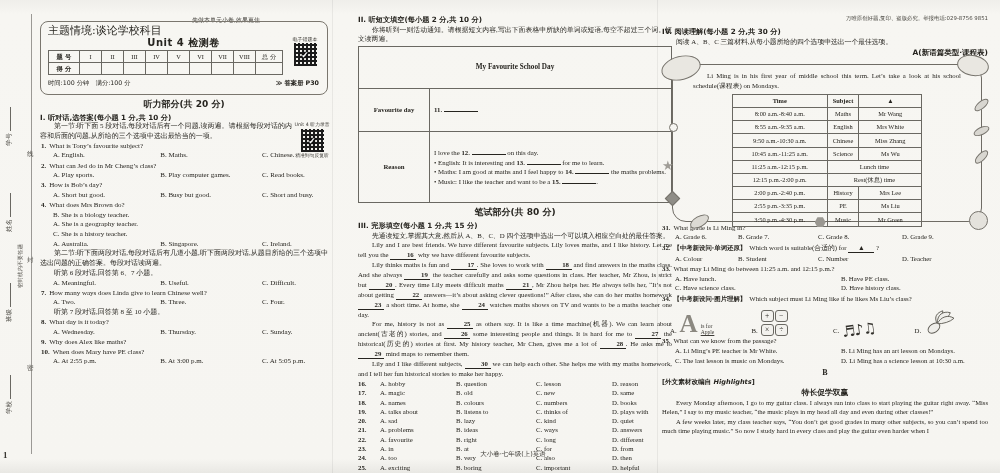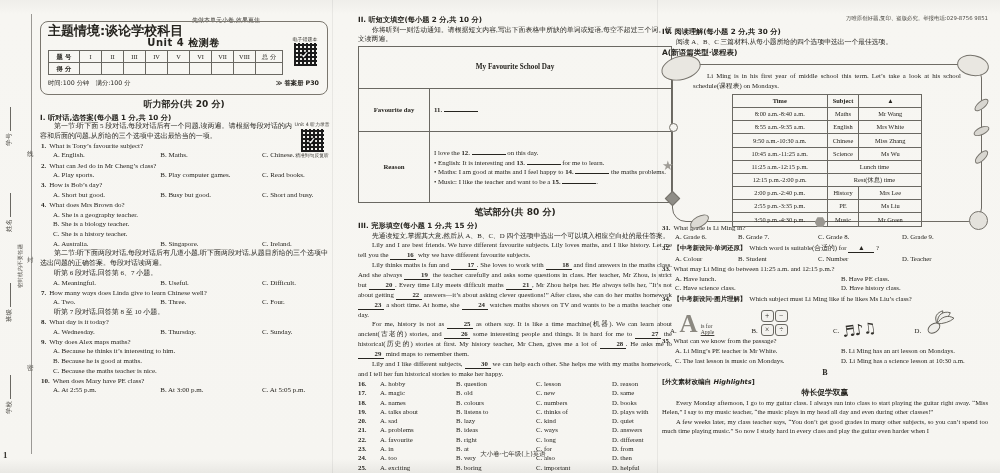--- a/index.html
+++ b/index.html
@@ -16,21 +16,21 @@
   .sline{display:inline-block;width:24px;border-bottom:.8px solid #6a6862;height:6px;margin-left:2px;}
   .pageno{position:absolute;left:3px;top:450px;font-size:9px;font-weight:bold;color:#3a3833;}
   
   .col{position:absolute;top:12px;font-size:7px;line-height:9.6px;}
   .col.left{left:40px;width:288px;}
   .col.mid{left:358px;width:314px;font-size:6.8px;}
   .col.right{left:662px;width:326px;font-size:6.8px;line-height:9.8px;}
   .top-note{position:absolute;left:192px;top:16px;font-size:6px;color:#46443f;}
   
   .hbox{position:relative;border:1.1px solid #7a766e;border-radius:8px;padding:4px 8px 3px 7px;margin-top:9px;height:74px;box-sizing:border-box;}
-  .theme{font-size:13px;font-weight:bold;}
+  .theme{font-size:11px;font-weight:normal;}
   .unit-title{text-align:center;font-size:10px;font-weight:bold;margin-top:2px;letter-spacing:.5px;}
   .score{border-collapse:collapse;margin-top:3px;}
   .score td{border:.8px solid #6a6862;height:11px;text-align:center;font-size:6.3px;padding:0;min-width:21px;}
   .score td.lab{width:30px;font-weight:bold;}
   .score td.tot{width:26px;}
   .hb-bottom{display:flex;justify-content:space-between;margin-top:3px;font-size:6.3px;}
   .ansref{font-weight:bold;}
   .hb-qr{position:absolute;right:4px;top:14px;width:36px;text-align:center;font-size:5px;line-height:6px;color:#3c3a35;}
   .qr{width:23px;height:23px;margin:1px auto 1px auto;position:relative;
       background:repeating-linear-gradient(90deg,#1c1c1c 0 2px,rgba(0,0,0,0) 2px 4px),
@@ -57,21 +57,21 @@
   .dtab .ttl{text-align:center;font-weight:bold;font-size:7.2px;}
   .dtab .lab{width:62px;text-align:center;font-weight:bold;}
   .uline{display:inline-block;width:34px;border-bottom:.8px solid #26241f;height:6px;}
   .blank{display:inline-block;min-width:22px;border-bottom:.8px solid #26241f;text-align:center;font-weight:bold;padding:0 2px;line-height:8px;}
   
   .orow{display:grid;grid-template-columns:22px 76px 80px 76px 1fr;align-items:baseline;line-height:9.3px;}
   .orow b{font-size:6.8px;}
   .footer-mid{position:absolute;left:356px;width:314px;top:450px;text-align:center;font-size:6.5px;color:#3c3a35;}
   
   .copyright{text-align:right;font-size:5.4px;color:#4a4842;margin-top:2px;}
-  .a-title{text-align:left;font-weight:bold;font-size:7.5px;margin-top:2px;}
+  .a-title{text-align:right;font-weight:bold;font-size:7.5px;margin-top:2px;}
   .frame{position:relative;border:1.2px solid #6f6c65;border-radius:14px;margin:6px 6px 0 10px;padding:6px 20px 4px 20px;height:158px;box-sizing:border-box;}
   .deco{position:absolute;border:1px solid #76736c;background:#e9e7e1;}
   .d-tl{width:38px;height:22px;border-radius:50%;left:-12px;top:-9px;transform:rotate(-14deg);}
   .d-tr{width:30px;height:19px;border-radius:50%;right:-8px;top:-10px;transform:rotate(10deg);}
   .d-ring{width:7px;height:7px;border-radius:50%;background:#f6f5f1;left:-4px;top:58px;}
   .d-star{position:absolute;left:-11px;top:96px;font-size:13px;color:#a09d97;border:none;background:none;}
   .d-dia{width:9px;height:9px;left:-6px;top:128px;transform:rotate(45deg);background:#8f8d87;}
   .d-leaf{width:19px;height:9px;border-radius:50%;left:16px;bottom:-6px;transform:rotate(-30deg);background:#dcdad4;}
   .d-hex{width:11px;height:10px;left:46%;bottom:-6px;background:#9a9791;border:none;
          clip-path:polygon(25% 0,75% 0,100% 50%,75% 100%,25% 100%,0 50%);}
@@ -188,22 +188,22 @@
       <div class="qt"><b>3.</b><span>How is Bob’s day?</span></div>
       <div class="o3">
           <span>A. Short but good.</span>
           <span>B. Busy but good.</span>
           <span>C. Short and busy.</span>
         </div>
     </div>
     <div class="q">
       <div class="qt"><b>4.</b><span>What does Mrs Brown do?</span></div>
       <div class="stack">
+          <div>B. She is a biology teacher.</div>
           <div>A. She is a geography teacher.</div>
-          <div>B. She is a biology teacher.</div>
           <div>C. She is a history teacher.</div>
         </div>
     </div>
     <div class="q">
       <div class="o3">
           <span>A. Australia.</span>
           <span>B. Singapore.</span>
           <span>C. Ireland.</span>
         </div>
     </div>
@@ -227,26 +227,21 @@
     <div class="cue">听第 7 段对话,回答第 8 至 10 小题。</div>
     <div class="q">
       <div class="qt"><b>8.</b><span>What day is it today?</span></div>
       <div class="o3">
           <span>A. Wednesday.</span>
           <span>B. Thursday.</span>
           <span>C. Sunday.</span>
         </div>
     </div>
     <div class="q">
-      <div class="qt"><b>9.</b><span>Why does Alex maps maths?</span></div>
-      <div class="stack">
-          <div>A. Because he thinks it’s interesting to him.</div>
-          <div>B. Because he is good at maths.</div>
-          <div>C. Because the maths teacher is nice.</div>
-        </div>
+      <div class="qt"><b>9.</b><span>Why does Alex like maths?</span></div>
     </div>
     <div class="q">
       <div class="qt"><b>10.</b><span>When does Mary have PE class?</span></div>
       <div class="o3">
           <span>A. At 2:55 p.m.</span>
           <span>B. At 3:00 p.m.</span>
           <span>C. At 5:05 p.m.</span>
         </div>
     </div>
   </div>

